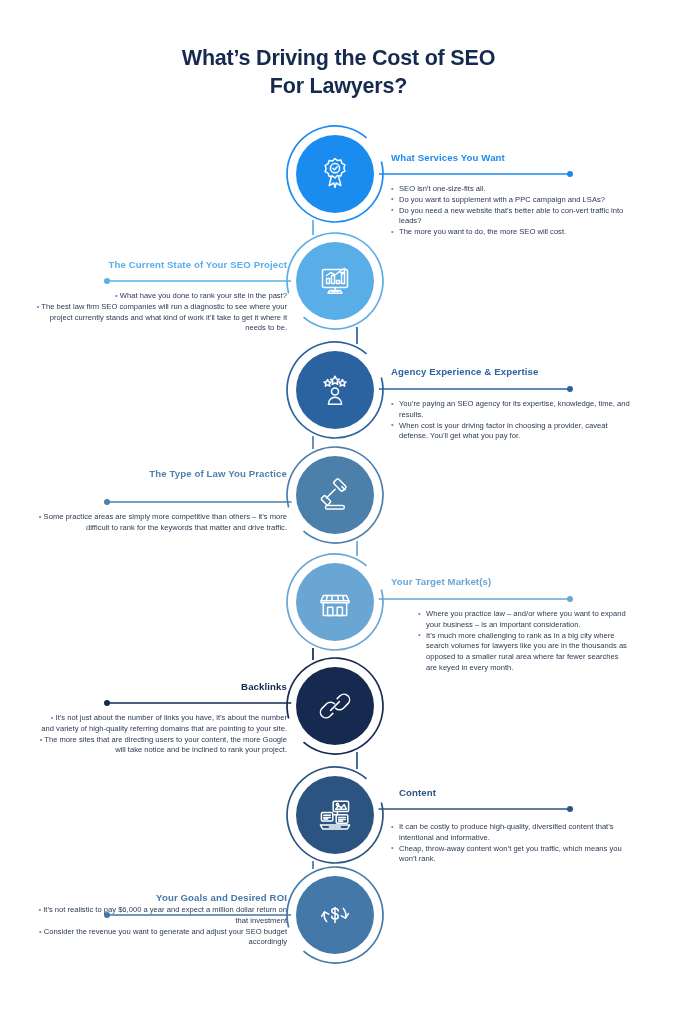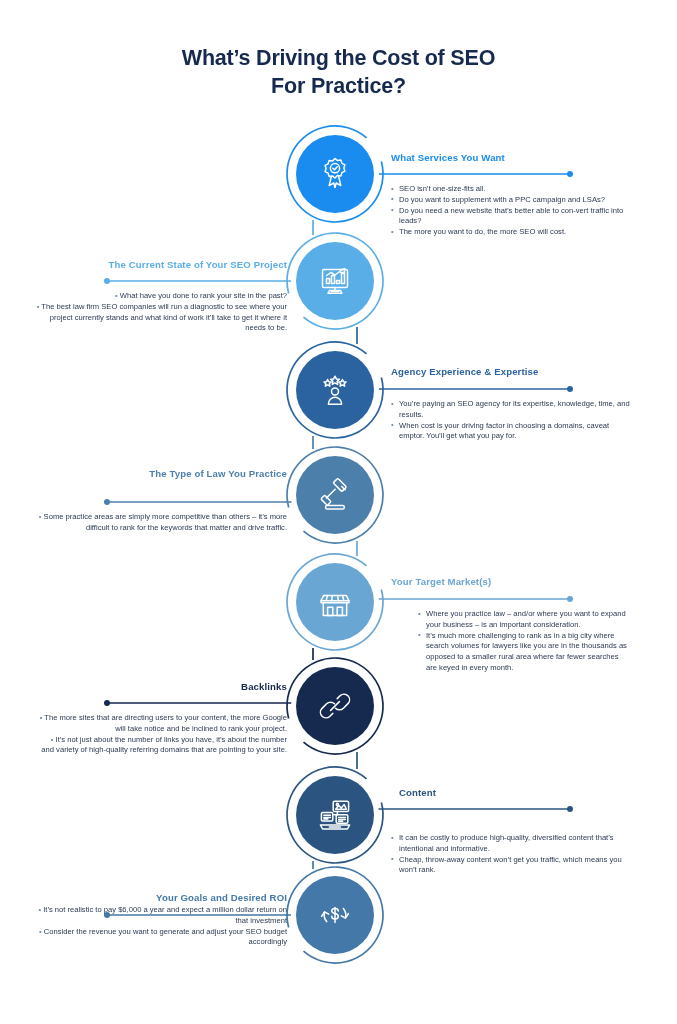--- a/index.html
+++ b/index.html
@@ -99,21 +99,21 @@
     color: #6d8aa8;
   }
 </style>
 </head>
 <body>
 
 <div id="page">
 
   <div id="title" style="color: rgb(22, 41, 79);">
     <span>What’s Driving the Cost of SEO</span>
-    <span class="l2">For Practice?</span>
+    <span class="l2">For Lawyers?</span>
   </div>
 
   <svg id="wires" viewBox="0 0 677 1024">
       <path d="M 366.49 137.77 A 48 48 0 1 0 381.36 161.58" fill="none" stroke="#1a8cf0" stroke-width="1.7"></path>
       <path d="M 313 220 L 313 235" fill="none" stroke="#5aaee8" stroke-width="1.7"></path>
       <path d="M 367 166 L 367 182 Q 367 174 375 174 L 570 174" fill="none" stroke="#1a8cf0" stroke-width="1.5"></path>
       <circle cx="570" cy="174" r="3" fill="#1a8cf0"></circle>
       <path d="M 303.51 317.23 A 48 48 0 1 0 288.64 293.42" fill="none" stroke="#5aaee8" stroke-width="1.7"></path>
       <path d="M 357 327 L 357 344" fill="none" stroke="#2b63a0" stroke-width="1.7"></path>
       <path d="M 303 273 L 303 289 Q 303 281 295 281 L 107 281" fill="none" stroke="#5aaee8" stroke-width="1.5"></path>
@@ -254,46 +254,46 @@
         <div class="sec-title" style="color: rgb(90, 174, 232);">The Current State of Your SEO Project</div>
         <ul class="bullets" style="margin-top: 21px;">
           <li><span class="bp">• </span><span>What have you done to rank your site in the past?</span></li>
           <li><span class="bp">• </span><span>The best law firm SEO companies will run a diagnostic to see where your project currently stands and what kind of work it’ll take to get it where it needs to be.</span></li>
         </ul>
       </div>
       <div class="block right" style="left: 391px; top: 366px; width: 240px;">
         <div class="sec-title" style="color: rgb(43, 99, 160);">Agency Experience &amp; Expertise</div>
         <ul class="bullets" style="margin-top: 22px;">
           <li>You’re paying an SEO agency for its expertise, knowledge, time, and results.</li>
-          <li>When cost is your driving factor in choosing a domains, caveat emptor. You’ll get what you pay for.</li>
+          <li>When cost is your driving factor in choosing a provider, caveat defense. You’ll get what you pay for.</li>
         </ul>
       </div>
       <div class="block left" style="left: 36px; top: 468px; width: 251px;">
         <div class="sec-title" style="color: rgb(77, 127, 171);">The Type of Law You Practice</div>
         <ul class="bullets" style="margin-top: 33px;">
           <li><span class="bp">• </span><span>Some practice areas are simply more competitive than others – it’s more difficult to rank for the keywords that matter and drive traffic.</span></li>
         </ul>
       </div>
       <div class="block right" style="left: 391px; top: 576px; width: 240px;">
         <div class="sec-title" style="color: rgb(106, 166, 212);">Your Target Market(s)</div>
         <ul class="bullets" style="margin-top: 22px; margin-left: 27px;">
           <li>Where you practice law – and/or where you want to expand your business – is an important consideration.</li>
           <li>It’s much more challenging to rank as in a big city where search volumes for lawyers like you are in the thousands as opposed to a smaller rural area where far fewer searches are keyed in every month.</li>
         </ul>
       </div>
       <div class="block left" style="left: 36px; top: 681px; width: 251px;">
         <div class="sec-title" style="color: rgb(22, 41, 79);">Backlinks</div>
         <ul class="bullets" style="margin-top: 21px;">
+          <li><span class="bp">• </span><span>It’s not just about the number of links you have, it’s about the number and variety of high-quality referring domains that are pointing to your site.</span></li>
           <li><span class="bp">• </span><span>The more sites that are directing users to your content, the more Google will take notice and be inclined to rank your project.</span></li>
-          <li><span class="bp">• </span><span>It’s not just about the number of links you have, it’s about the number and variety of high-quality referring domains that are pointing to your site.</span></li>
         </ul>
       </div>
       <div class="block right" style="left: 391px; top: 787px; width: 240px;">
         <div class="sec-title" style="color: rgb(43, 85, 128); margin-left: 8px;">Content</div>
-        <ul class="bullets" style="margin-top: 35px;">
+        <ul class="bullets" style="margin-top: 24px;">
           <li>It can be costly to produce high-quality, diversified content that’s intentional and informative.</li>
           <li>Cheap, throw-away content won’t get you traffic, which means you won’t rank.</li>
         </ul>
       </div>
       <div class="block left" style="left: 36px; top: 892px; width: 251px;">
         <div class="sec-title" style="color: rgb(67, 120, 168);">Your Goals and Desired ROI</div>
         <ul class="bullets" style="">
           <li><span class="bp">• </span><span>It’s not realistic to pay $6,000 a year and expect a million dollar return on that investment</span></li>
           <li><span class="bp">• </span><span>Consider the revenue you want to generate and adjust your SEO budget accordingly</span></li>
         </ul>

